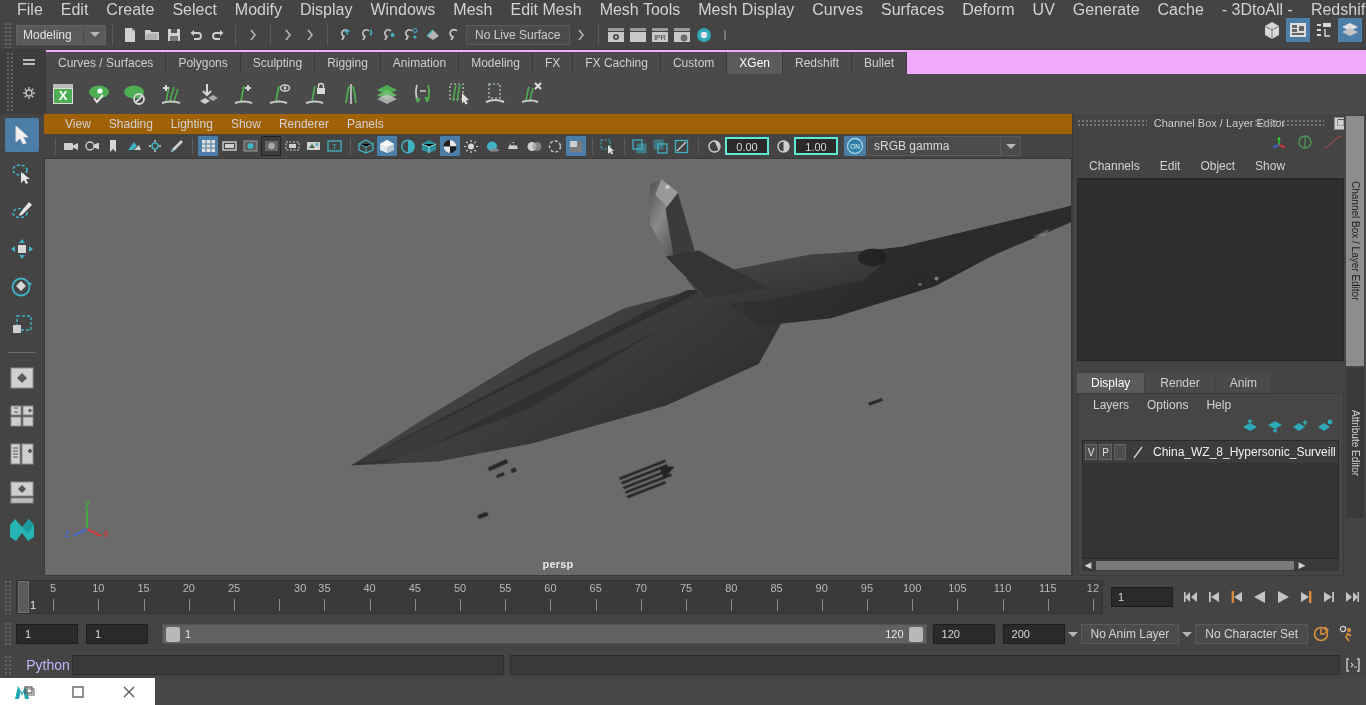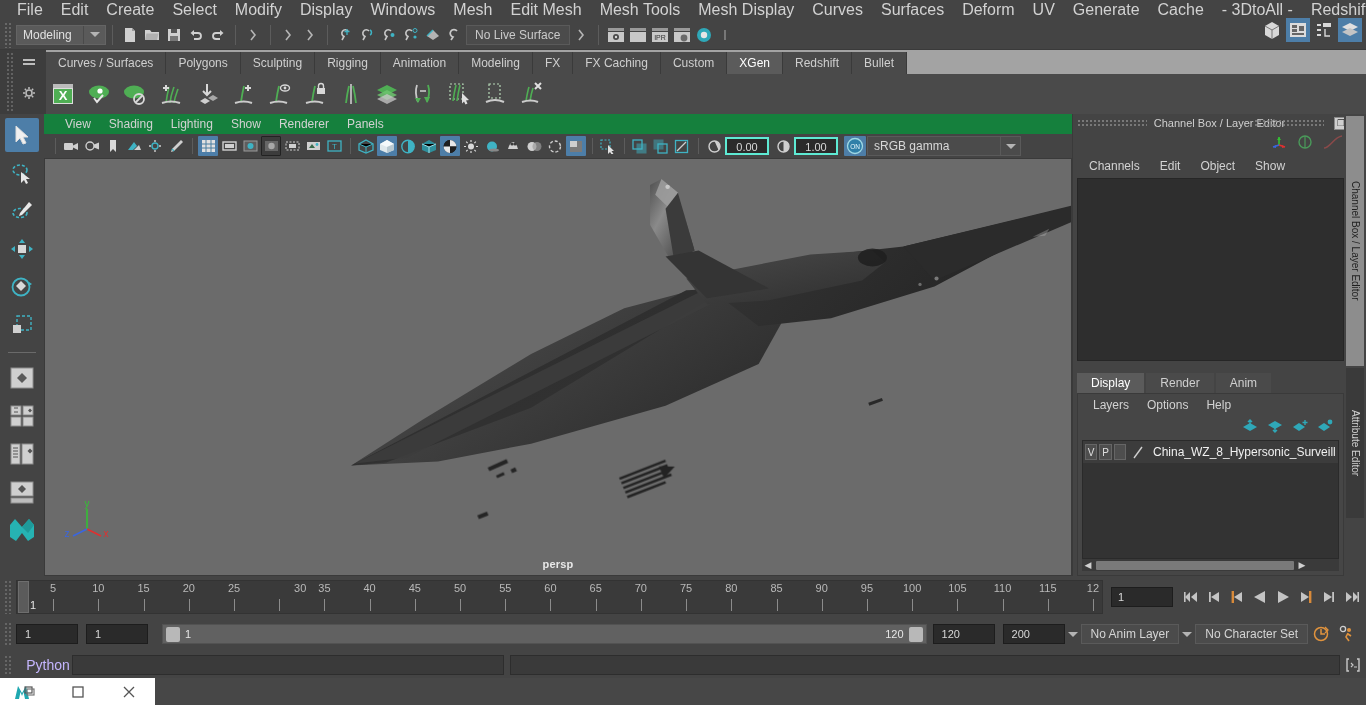--- a/index.html
+++ b/index.html
@@ -51,21 +51,21 @@
     border-right: 5px solid transparent; border-top: 5px solid #b4b4b4; }
   .sep-v { width: 1px; height: 20px; background: #5c5c5c; margin: 0 6px; }
   .sbtn { width: 22px; height: 22px; display: flex; align-items: center; justify-content: center; }
   .livesurface {
     height: 20px; min-width: 104px; background: #4b4b4b; border: 1px solid #5a5a5a;
     display: flex; align-items: center; padding: 0 8px; color: #cacaca; font-size: 12px;
   }
 
   
   .shelf-tabs {
-    height: 24px; background: #a3a3a3; display: flex; align-items: flex-end;
+    height: 24px; background: #f0abfc; display: flex; align-items: flex-end;
     padding-left: 46px;
   }
   .shelf-tab {
     height: 22px; line-height: 22px; padding: 0 12px; font-size: 12px;
     color: #cfcfcf; background: #4a4a4a; border-right: 1px solid #3a3a3a;
     white-space: nowrap; cursor: default;
   }
   .shelf-tab.active { background: #5b5b5b; color: #ffffff; }
   .shelf-body { height: 40px; background: #4a4a4a; display: flex; align-items: center;
     padding-left: 46px; }
@@ -85,21 +85,21 @@
     width: 44px; background: #444444; padding-top: 4px;
     display: flex; flex-direction: column; align-items: center;
   }
   .tbtn { width: 34px; height: 34px; margin-bottom: 4px; display: flex;
     align-items: center; justify-content: center; border-radius: 2px; }
   .tbtn.sel { background: #4d7ea8; }
   .tb-divider { width: 28px; height: 1px; background: #6a6a6a; margin: 6px 0 8px 0; }
 
   
   .viewport-wrap { flex: 1; display: flex; flex-direction: column; background: #444; }
-  .vp-menubar { height: 20px; background: #15803d; display: flex; align-items: center;
+  .vp-menubar { height: 20px; background: #a16207; display: flex; align-items: center;
      padding-left: 12px; }
   .vp-menubar .vi { padding: 0 9px; font-size: 12px; color: #d2d2d2; line-height: 20px; }
   .vp-toolbar { height: 24px; background: #444444; display: flex; align-items: center;
      padding-left: 6px; }
   .vbtn { width: 20px; height: 20px; display: flex; align-items: center;
      justify-content: center; margin-right: 1px; border-radius: 1px; }
   .vbtn.on { background: #4d7ea8; }
   .vsep { width: 1px; height: 16px; background: #5c5c5c; margin: 0 5px; }
   .numfield { width: 44px; height: 18px; background: #2a2a2a; border: 2px solid #5eead4;
      color: #d8d8d8; font-size: 11px; line-height: 16px; text-align: center; }

